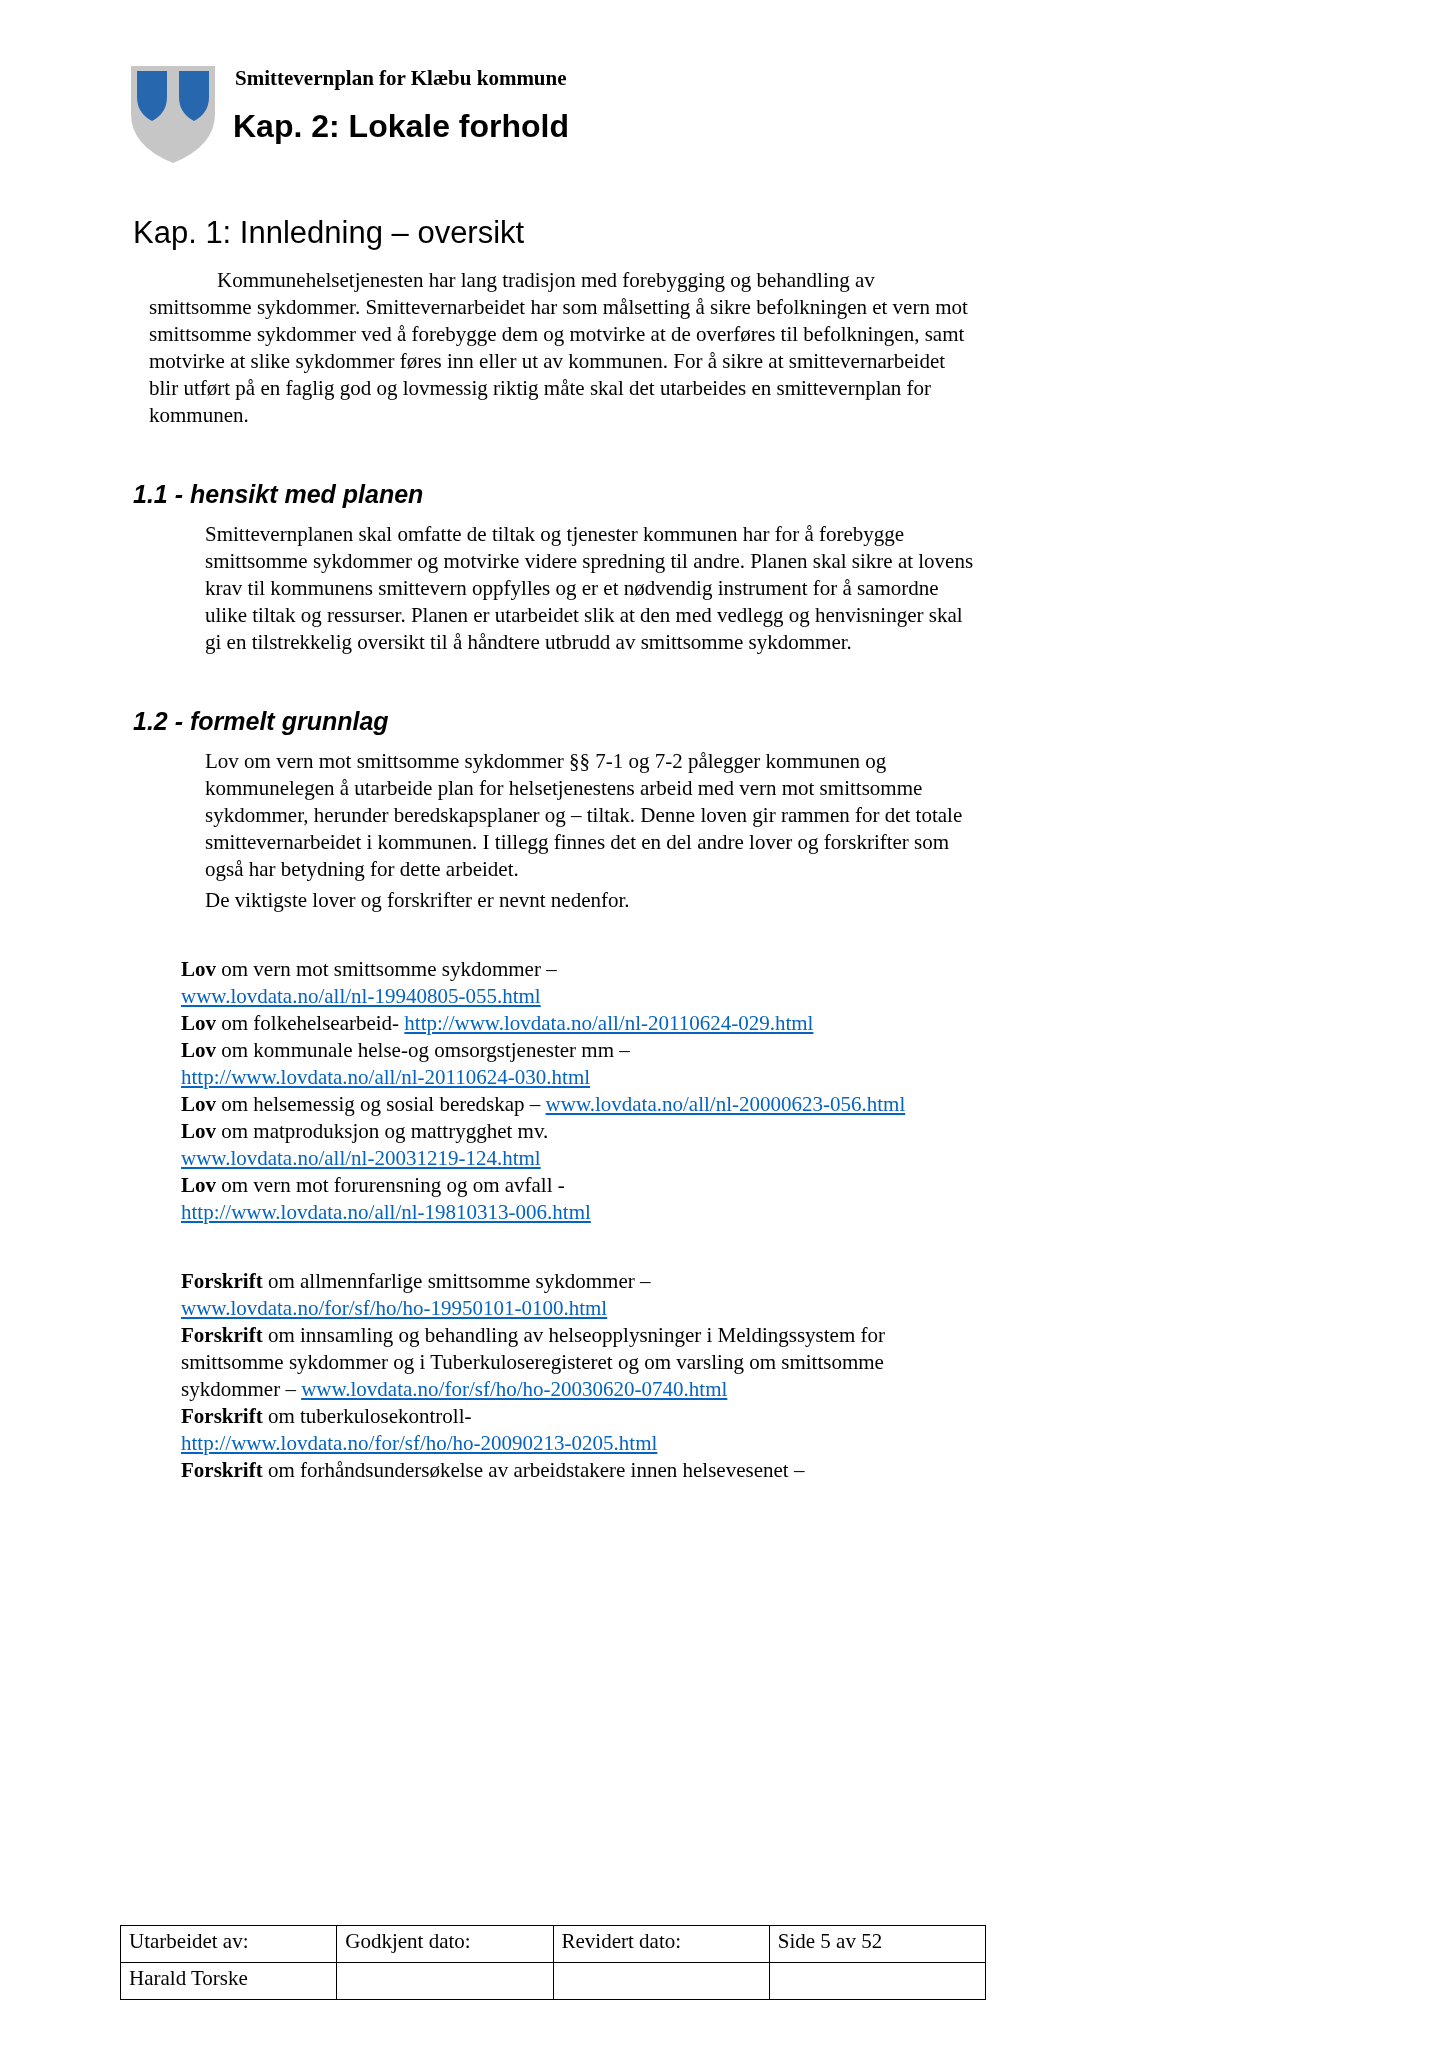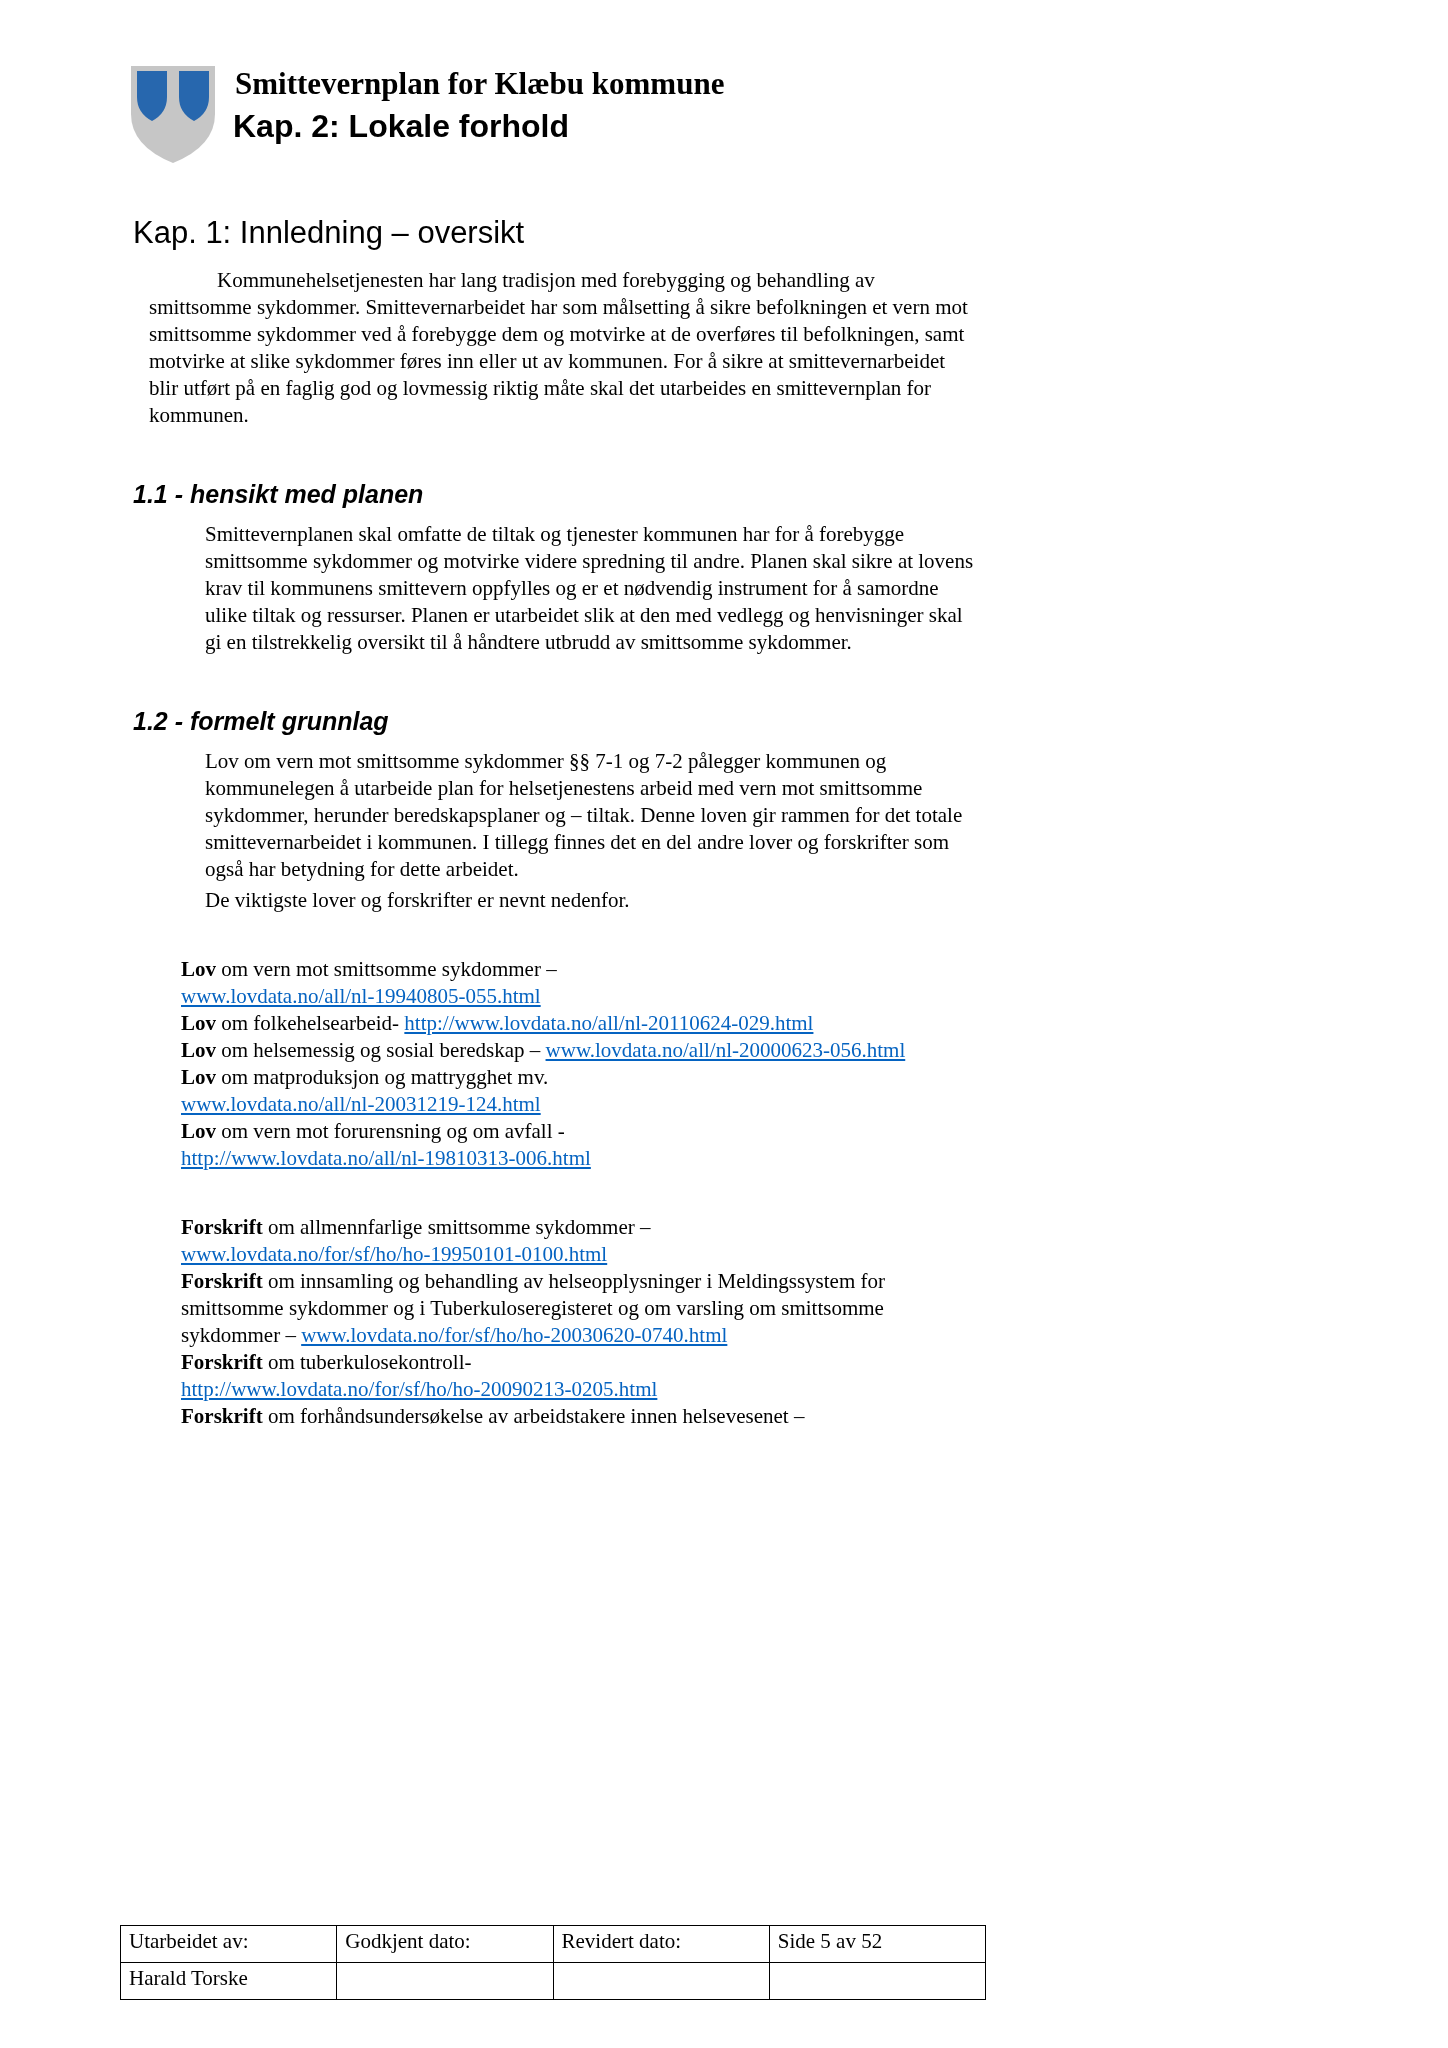--- a/index.html
+++ b/index.html
@@ -10,21 +10,21 @@
     margin:0 auto;
     overflow:hidden;
     color:#000;
   }
 
   
   .logo { position:absolute; left:127px; top:62px; }
   .header-doc-title {
     position:absolute; left:235px; top:66px;
     font-family:"Liberation Serif", serif;
-    font-weight:bold; font-size:31px;
+    font-weight:bold; font-size:21px;
   }
   .header-chapter {
     position:absolute; left:233px; top:108px;
     font-family:"Liberation Sans", sans-serif;
     font-weight:bold; font-size:32px;
   }
 
   
   .content {
     position:absolute; left:133px; top:215px; width:855px;
@@ -94,20 +94,21 @@
 
     <h2 class="section-heading">1.2 - formelt grunnlag</h2>
     <div class="indented">
       <p>Lov om vern mot smittsomme sykdommer §§ 7-1 og 7-2 pålegger kommunen og kommunelegen å utarbeide plan for helsetjenestens arbeid med vern mot smittsomme sykdommer, herunder beredskapsplaner og – tiltak. Denne loven gir rammen for det totale smittevernarbeidet i kommunen. I tillegg finnes det en del andre lover og forskrifter som også har betydning for dette arbeidet.</p>
       <p>De viktigste lover og forskrifter er nevnt nedenfor.</p>
     </div>
 
     <div class="list-block">
       <p class="list-item"><strong>Lov</strong><span> om vern mot smittsomme sykdommer –</span><br><a href="#" class="doc-link">www.lovdata.no/all/nl-19940805-055.html</a></p>
       <p class="list-item"><strong>Lov</strong><span> om folkehelsearbeid- </span><a href="#" class="doc-link">http://www.lovdata.no/all/nl-20110624-029.html</a></p>
+      <p class="list-item"><strong>Lov</strong><span> om kommunale helse-og omsorgstjenester mm –</span><br><a href="#" class="doc-link">http://www.lovdata.no/all/nl-20110624-030.html</a></p>
       <p class="list-item"><strong>Lov</strong><span> om helsemessig og sosial beredskap – </span><a href="#" class="doc-link">www.lovdata.no/all/nl-20000623-056.html</a></p>
       <p class="list-item"><strong>Lov</strong><span> om matproduksjon og mattrygghet mv.</span><br><a href="#" class="doc-link">www.lovdata.no/all/nl-20031219-124.html</a></p>
       <p class="list-item"><strong>Lov</strong><span> om vern mot forurensning og om avfall -</span><br><a href="#" class="doc-link">http://www.lovdata.no/all/nl-19810313-006.html</a></p>
     </div>
 
     <div class="list-block">
       <p class="list-item"><strong>Forskrift</strong><span> om allmennfarlige smittsomme sykdommer –</span><br><a href="#" class="doc-link">www.lovdata.no/for/sf/ho/ho-19950101-0100.html</a></p>
       <p class="list-item"><strong>Forskrift</strong><span> om innsamling og behandling av helseopplysninger i Meldingssystem for smittsomme sykdommer og i Tuberkuloseregisteret og om varsling om smittsomme sykdommer – </span><a href="#" class="doc-link">www.lovdata.no/for/sf/ho/ho-20030620-0740.html</a></p>
       <p class="list-item"><strong>Forskrift</strong><span> om tuberkulosekontroll-</span><br><a href="#" class="doc-link">http://www.lovdata.no/for/sf/ho/ho-20090213-0205.html</a></p>
       <p class="list-item"><strong>Forskrift</strong><span> om forhåndsundersøkelse av arbeidstakere innen helsevesenet –</span></p>

